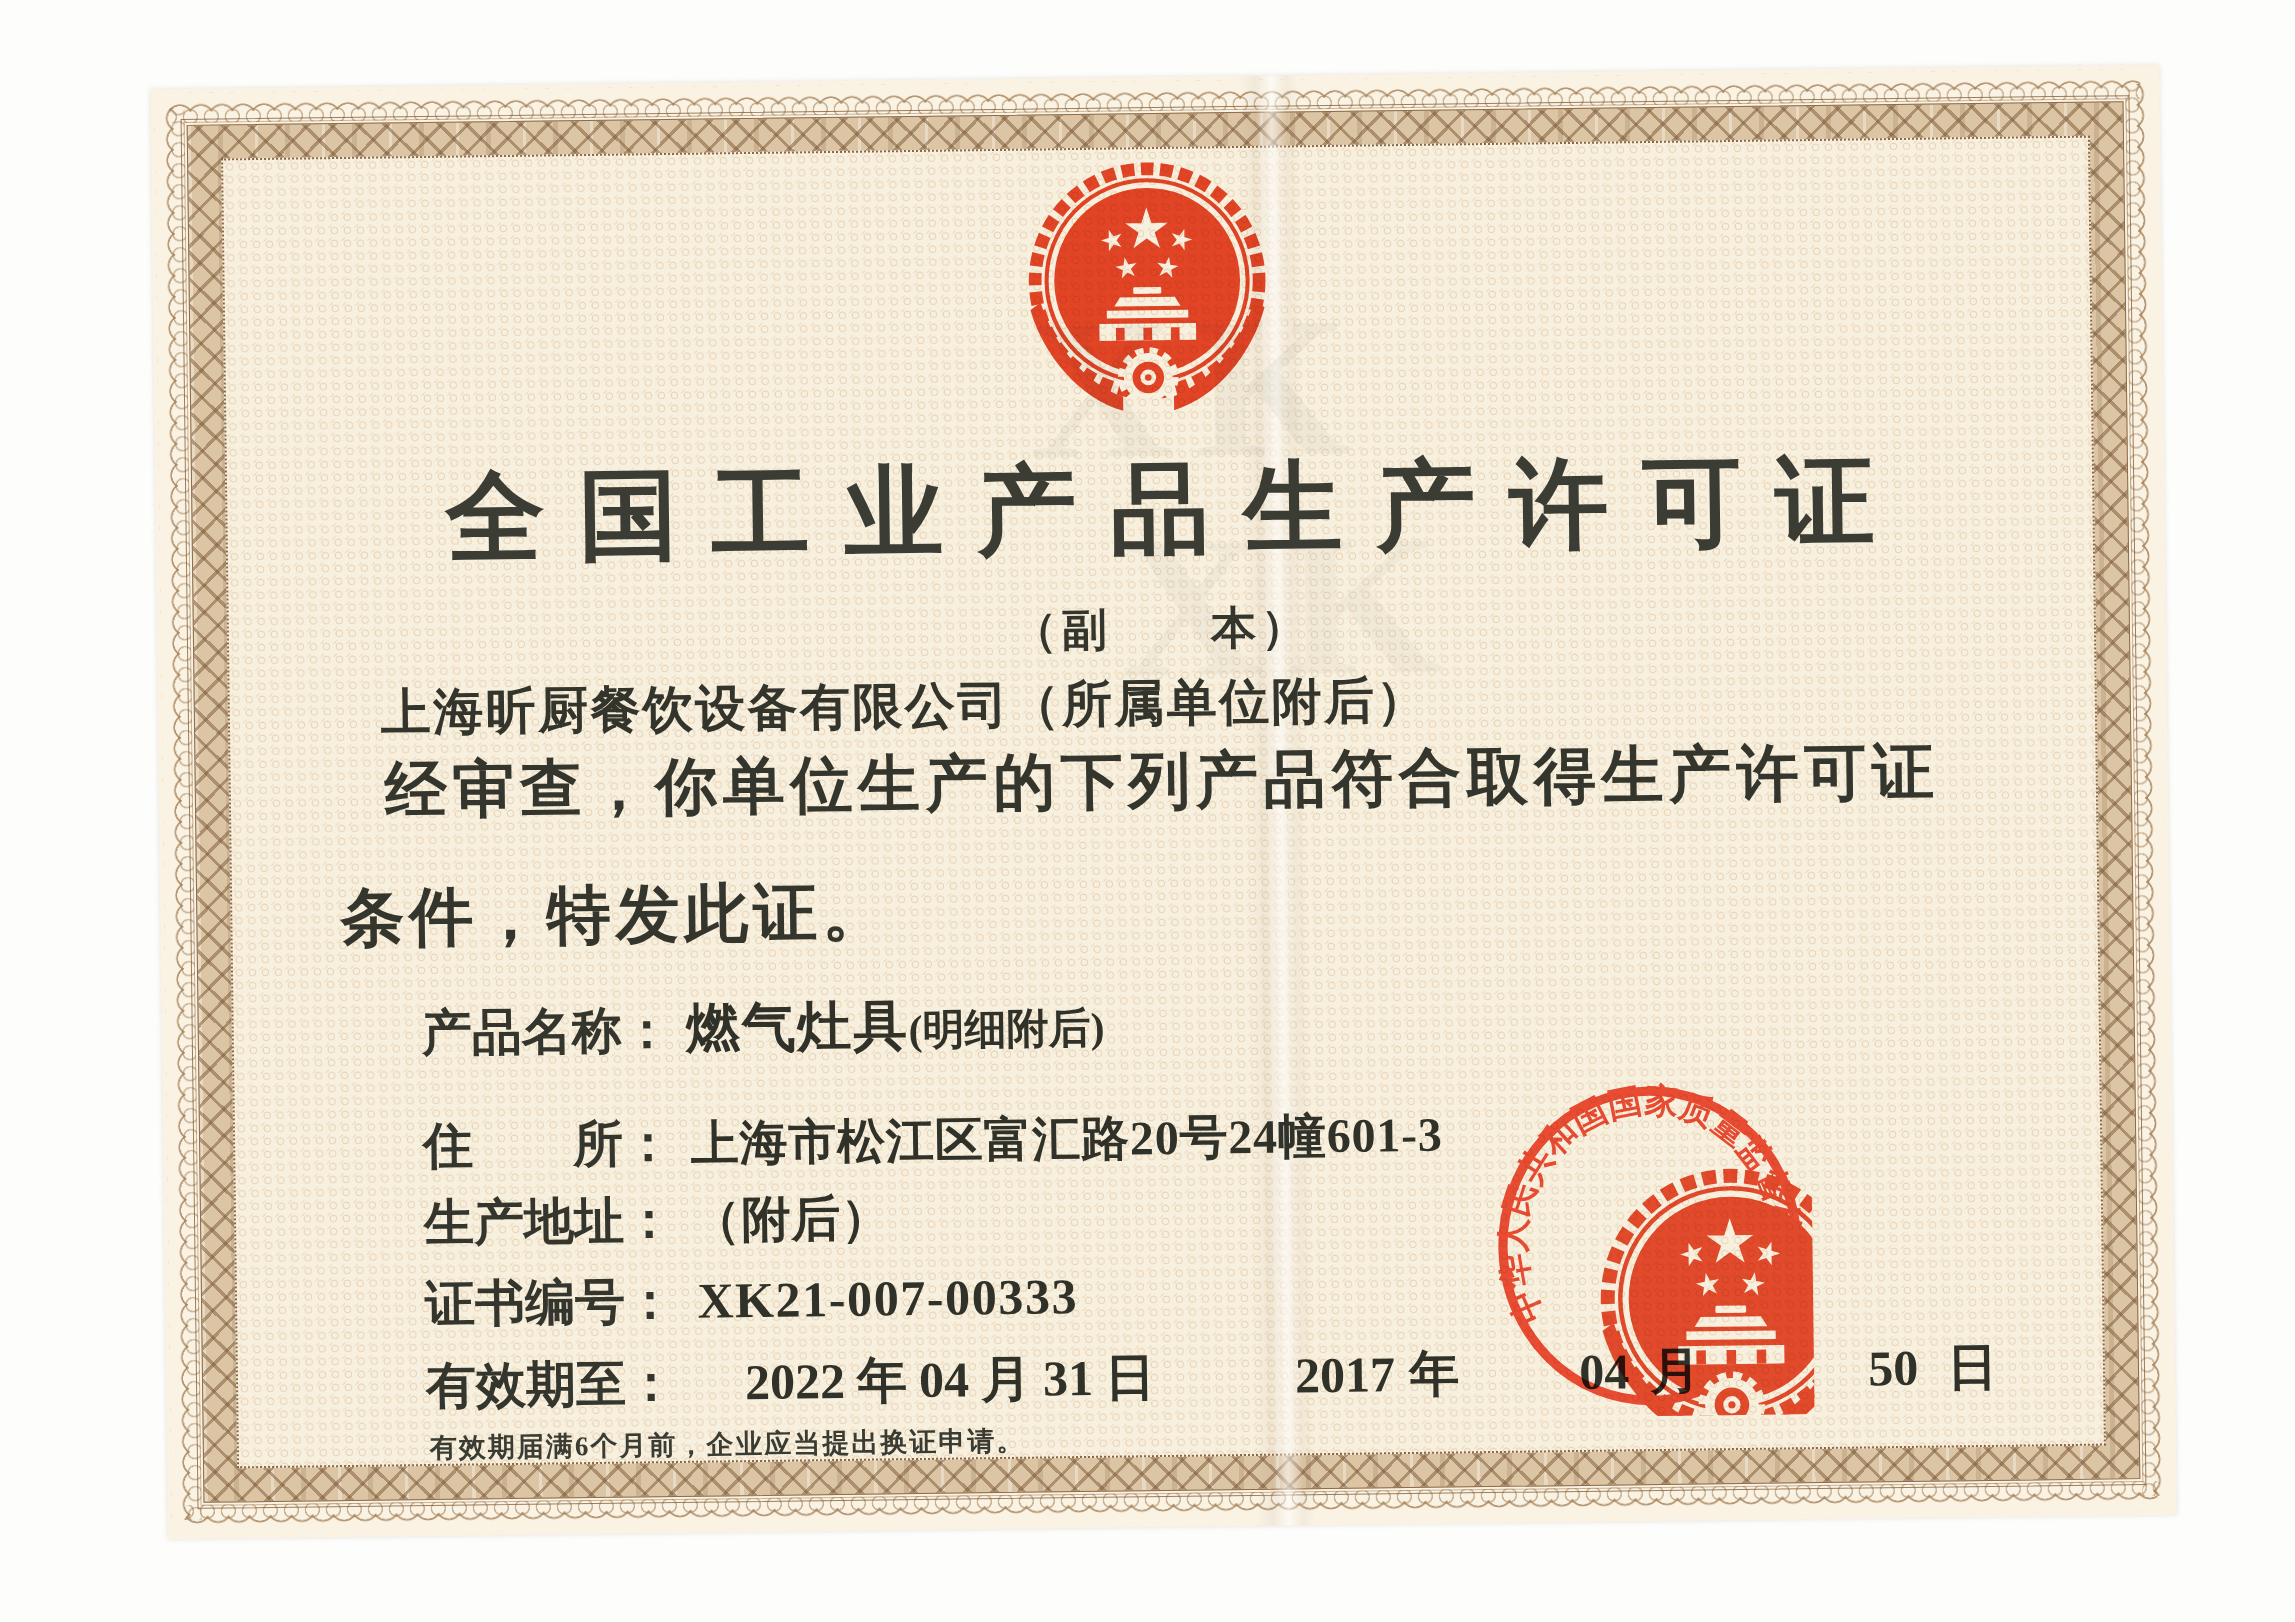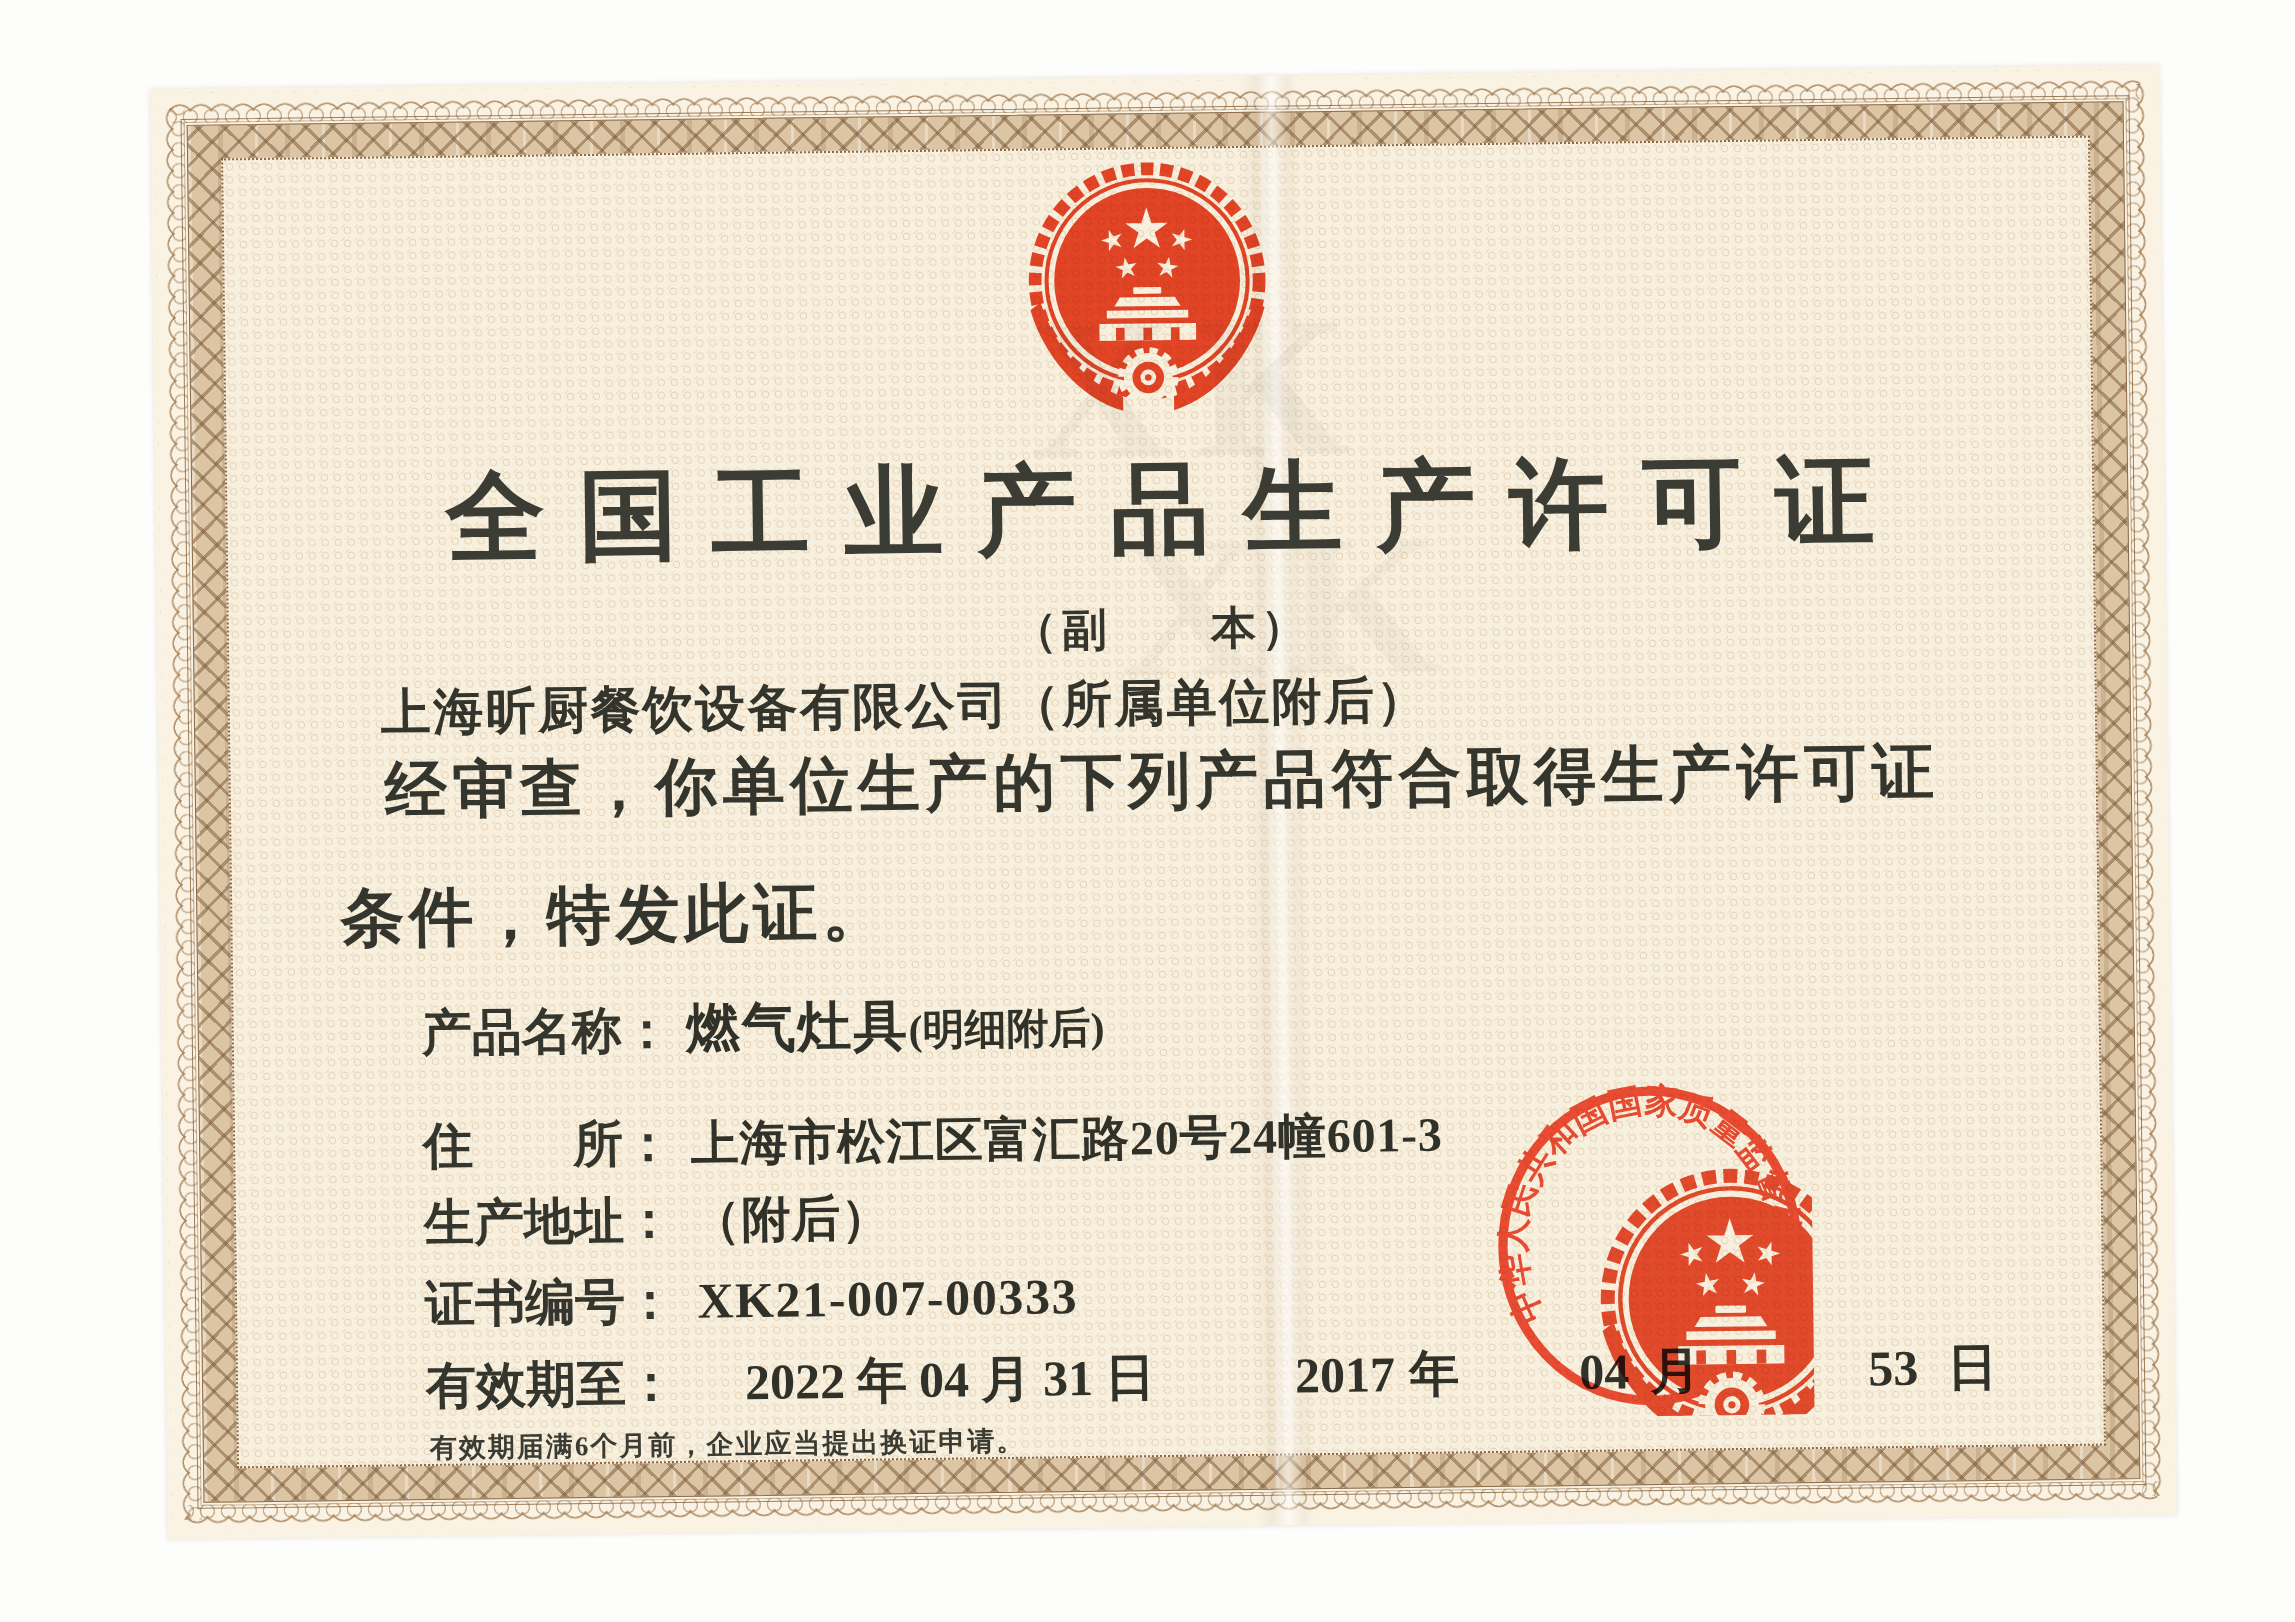--- a/index.html
+++ b/index.html
@@ -166,21 +166,21 @@
       <span class="lab">证书编号：</span><span class="val">XK21-007-00333</span>
     </div>
 
     <div class="row valid">
       <span class="lab">有效期至：</span><span class="tok">2022</span><span class="tok">年</span><span class="tok">04</span><span class="tok">月</span><span class="tok">31</span><span class="tok">日</span>
     </div>
 
     <div class="note-small">有效期届满6个月前，企业应当提出换证申请。</div>
 
     <div class="issue">
-      <span class="tok g18">2017</span><span class="tok g150">年</span><span class="tok g26">04</span><span class="tok g210">月</span><span class="tok g36">53</span><span class="tok">日</span>
+      <span class="tok g18">2017</span><span class="tok g150">年</span><span class="tok g26">04</span><span class="tok g210">月</span><span class="tok g36">50</span><span class="tok">日</span>
     </div>
 
     <svg class="seal-box" viewBox="0 0 210 215">
       <ellipse cx="105" cy="106" rx="95" ry="100" fill="none" stroke="#ef4b32" stroke-width="6"></ellipse>
       <path id="sealArc" d="M 36 151 A 81 86 0 1 1 174 151" fill="none"></path>
       <text font-size="22.5" font-weight="bold" fill="#ef4b32" font-family="Liberation Serif, serif">
         <textPath href="#sealArc" startOffset="0" textLength="416" lengthAdjust="spacingAndGlyphs">中华人民共和国国家质量监督检验检疫总局</textPath>
       </text>
       <g>
         <use href="#emblem" transform="translate(58,56) scale(0.94)"></use>

